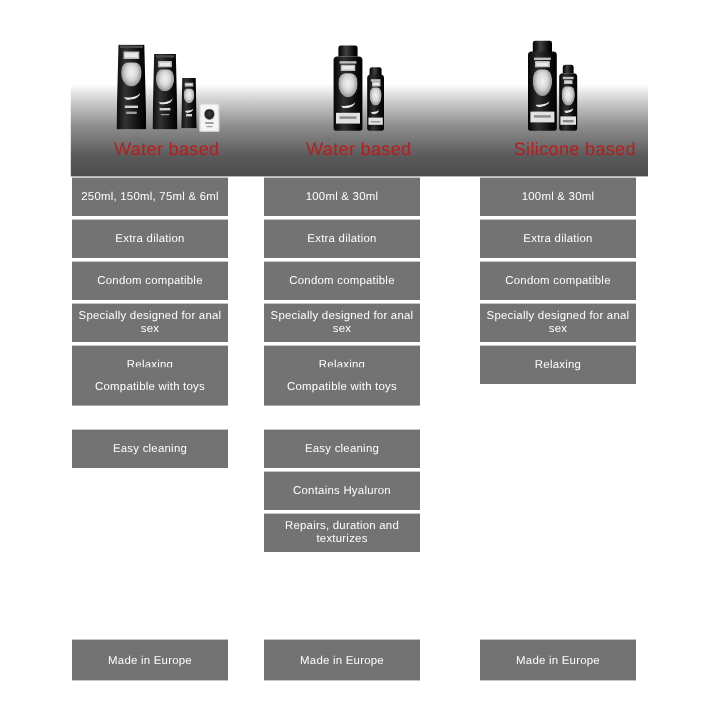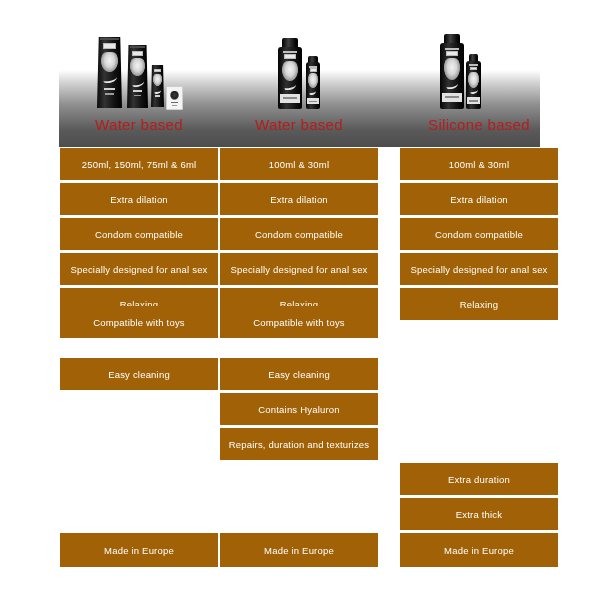--- a/index.html
+++ b/index.html
@@ -12,21 +12,21 @@
     position:absolute;left:59px;top:70px;width:481px;height:77px;
     background:linear-gradient(to bottom,#ffffff 0%,#cfcfcf 18%,#8f8f8f 45%,#5a5a5a 78%,#4d4d4d 100%);
   }
   
   .colheader{
     position:absolute;top:110px;width:158px;height:30px;line-height:30px;
     text-align:center;color:#b91c1c;font-size:15px;letter-spacing:.3px;
   }
   
   .cell{
-    position:absolute;width:158px;height:32px;background:#a16207;color:#ffffff;
+    position:absolute;width:130px;height:32px;background:#737373;color:#ffffff;
     font-size:9.5px;display:flex;align-items:center;justify-content:center;
     text-align:center;letter-spacing:.2px;
   }
   .c0{left:60px}.c1{left:220px}.c2{left:400px}
   .r0{top:148px}.r1{top:183px}.r2{top:218px}.r3{top:253px}.r4{top:288px}
   .r5{top:306px}.r6{top:358px}.r7{top:393px}.r8{top:428px}.r9{top:463px}
   .r10{top:498px}.r11{top:533px;height:34px}
   
   .prod{position:absolute;}
   .tube{
@@ -171,17 +171,15 @@
   <div class="cell c1 r6">Easy cleaning</div>
   <div class="cell c1 r7">Contains Hyaluron</div>
   <div class="cell c1 r8">Repairs, duration and texturizes</div>
   <div class="cell c1 r11">Made in Europe</div>
 
   <div class="cell c2 r0">100ml &amp;  30ml</div>
   <div class="cell c2 r1">Extra dilation</div>
   <div class="cell c2 r2">Condom compatible</div>
   <div class="cell c2 r3">Specially designed for anal sex</div>
   <div class="cell c2 r4">Relaxing</div>
-  <div class="cell c2 r9">Extra duration</div>
-  <div class="cell c2 r10">Extra thick</div>
   <div class="cell c2 r11">Made in Europe</div>
 
 </div>
 
 </body></html>

